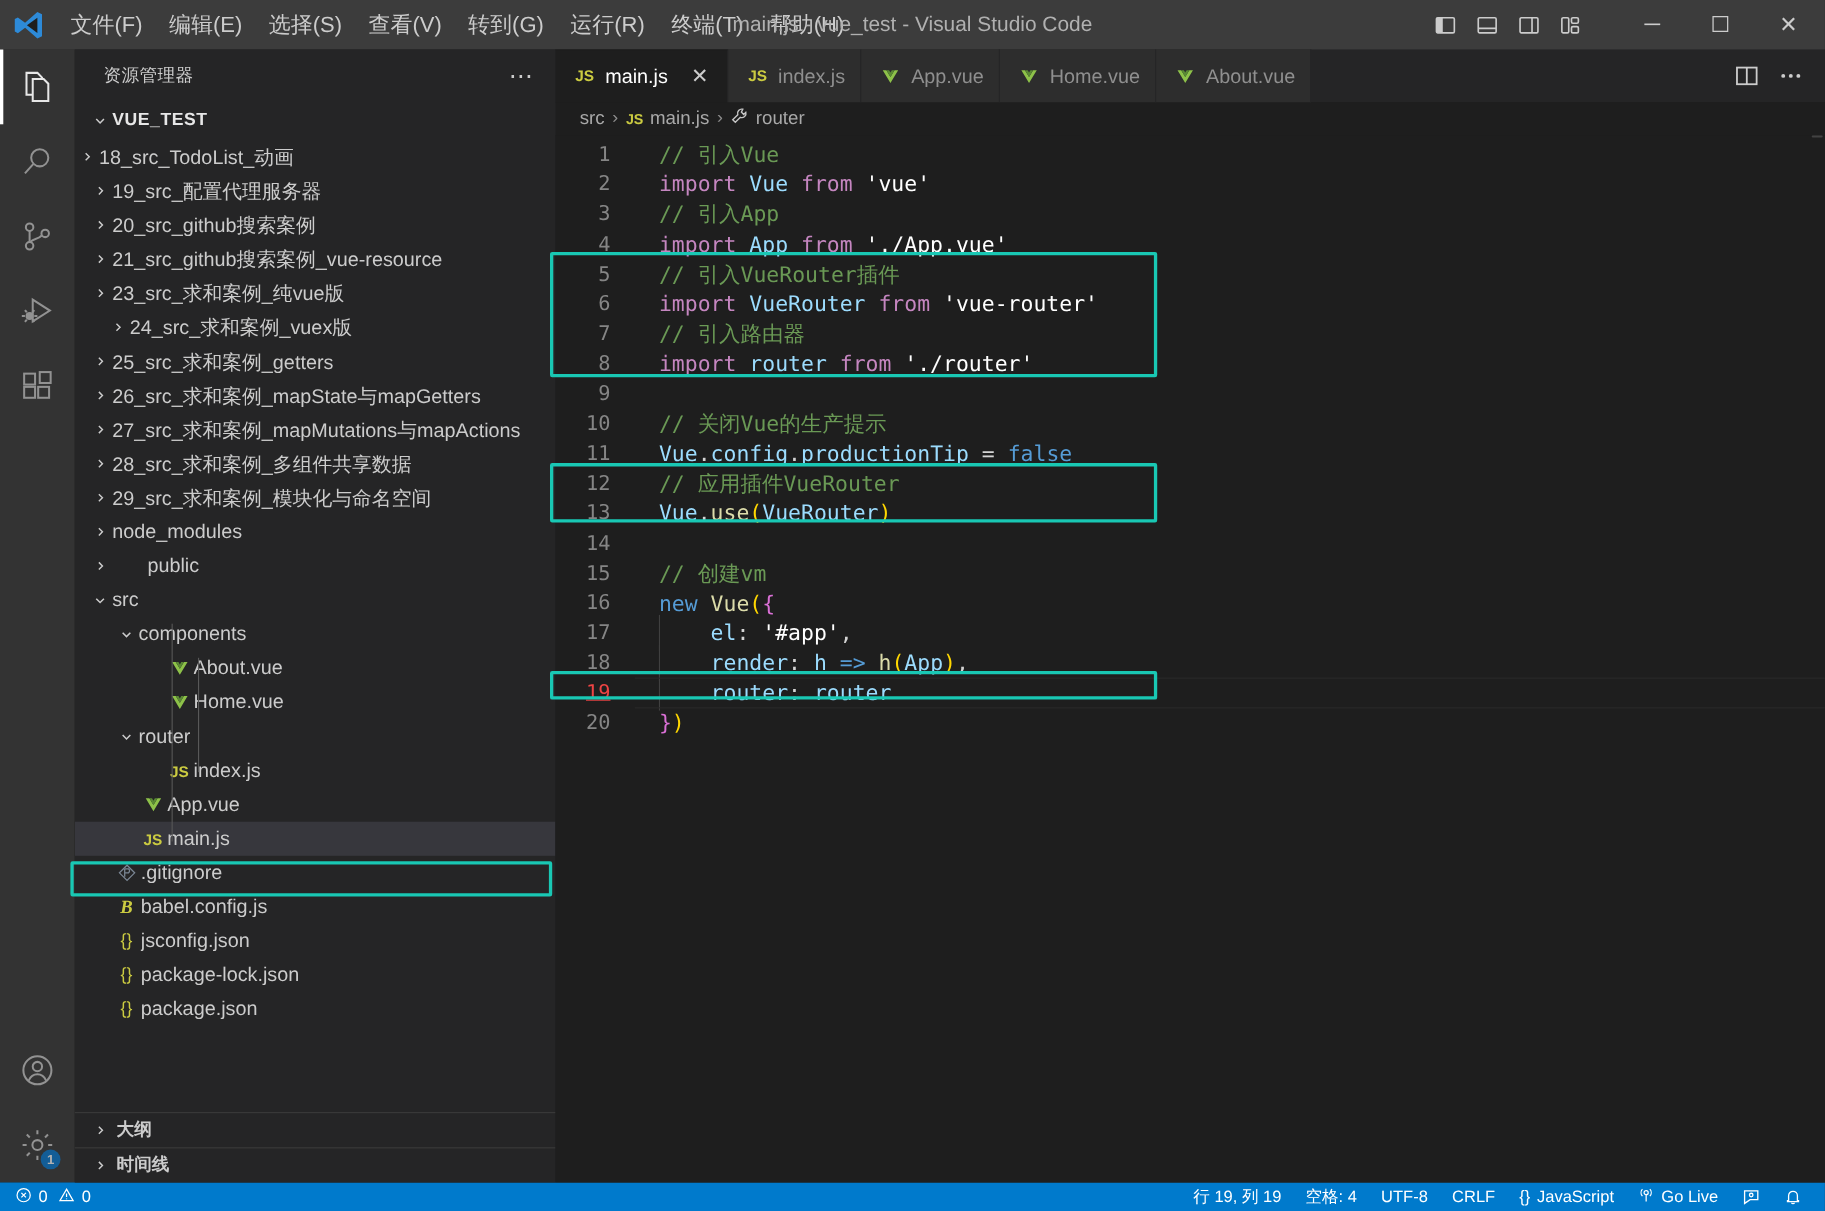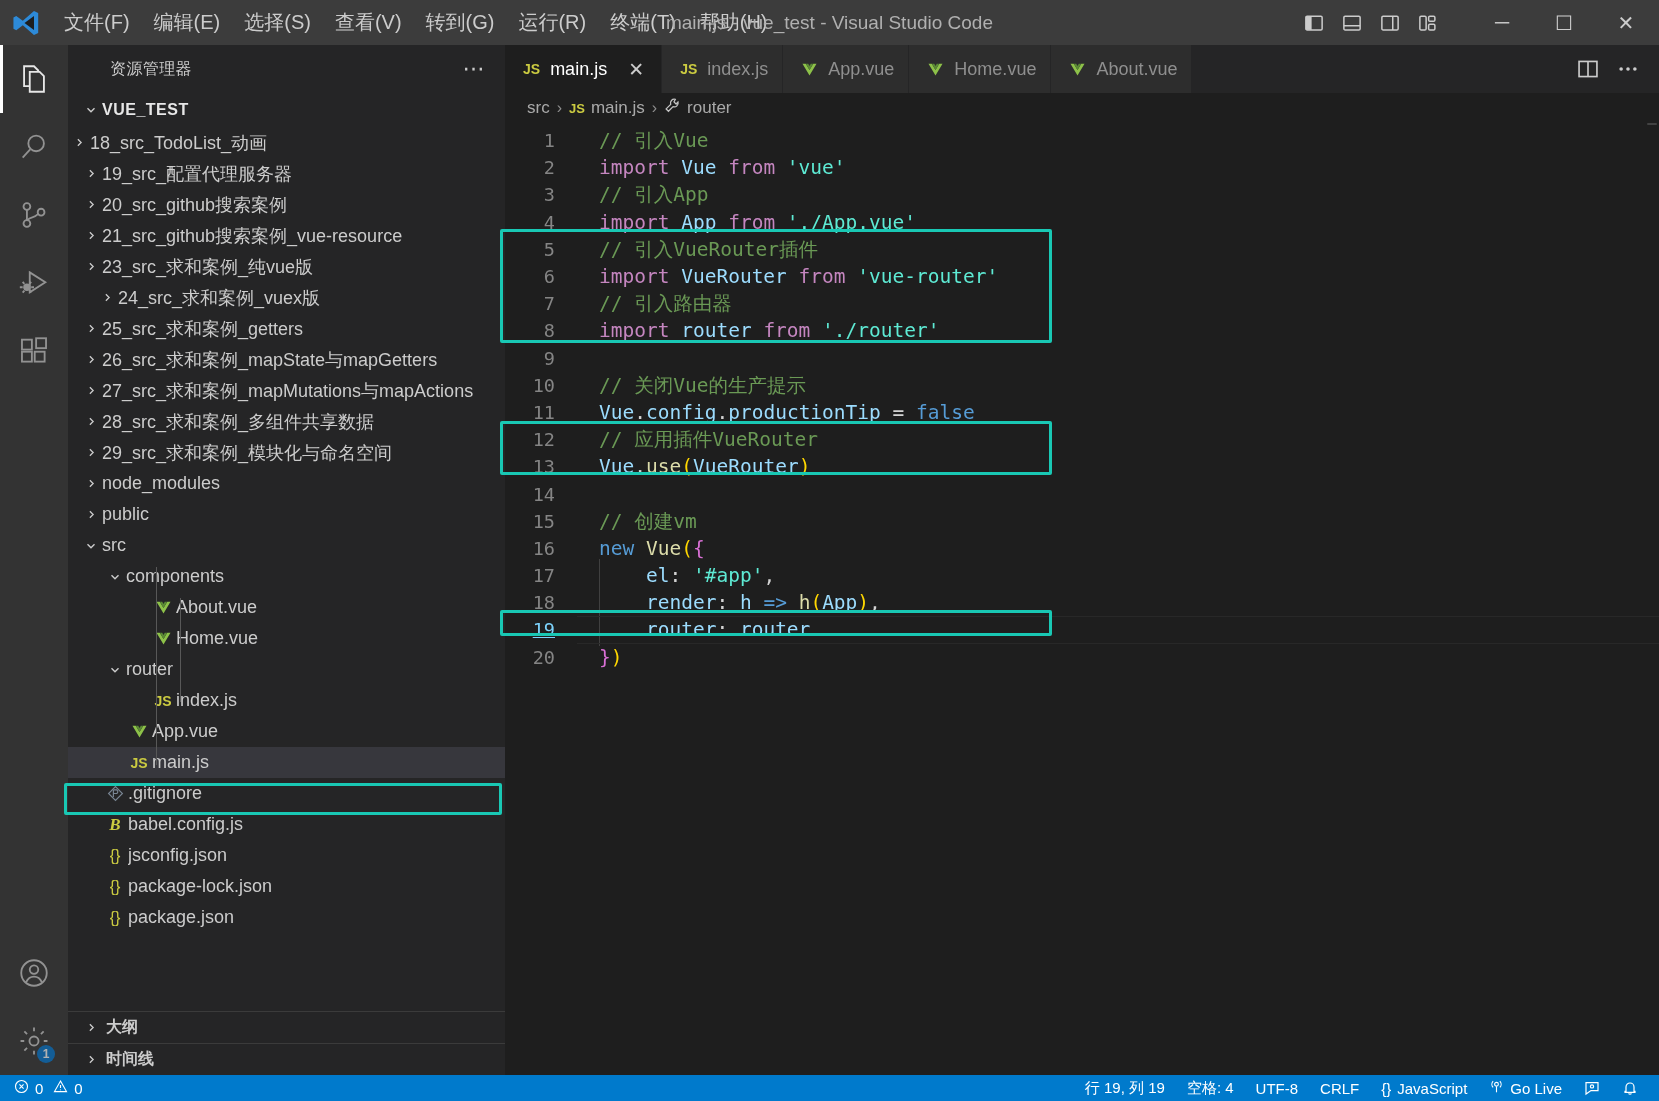--- a/index.html
+++ b/index.html
@@ -60,21 +60,20 @@
 
   
   .sidebar {
     width: 437px; background: #252526; flex: 0 0 437px; display:flex; flex-direction: column;
     min-height: 0; position: relative;
   }
   .sb-header {
     height: 48px; display:flex; align-items:center; justify-content: space-between;
     padding: 0 12px 0 26px; color: #cccccc; font-size: 16px; letter-spacing: .4px;
     flex: 0 0 48px;
-    margin-left: 16px;
   }
   .sb-dots { font-size: 22px; color:#cccccc; cursor:pointer; padding: 0 8px; line-height: 1; }
   .tree { flex: 1 1 auto; overflow: hidden; position: relative; }
   .root-row {
     height: 34px; display:flex; align-items:center; padding-left: 12px; color:#e7e7e7;
     font-size: 16px; font-weight: 700; letter-spacing: .5px; cursor: pointer;
   }
   .trow {
     height: 31px; display:flex; align-items:center; color:#cccccc; font-size: 18px;
     cursor: pointer; white-space: nowrap; position: relative;
@@ -120,31 +119,31 @@
   .codewrap { position:relative; font-family:"DejaVu Sans Mono", monospace; font-size: 19.5px; }
   .cline { height: 27.2px; display:flex; align-items:center; position: relative; white-space: pre; }
   .cline.current::after {
     content:''; position:absolute; left:72px; right:0; top:0; bottom:0;
     border-top:1px solid #282828; border-bottom:1px solid #282828; pointer-events:none;
   }
   .lnum {
     width: 72px; flex: 0 0 72px; text-align: right; padding-right: 22px;
     color:#858585; font-size: 18.5px; user-select:none;
   }
-  .cline.current .lnum { color: #7dd3fc; text-decoration: underline; }
+  .cline.current .lnum { color: #ef4444; text-decoration: underline; }
   .ctext { padding-left: 22px; position: relative; }
   .ind { position: relative; display:inline-block; }
   .ind::before {
     content:''; position:absolute; left:0; top:-5px; bottom:-5px; width:1px; background:#404040;
   }
   
   .cmt { color:#6A9955; }
   .kw  { color:#C586C0; }
   .id  { color:#9CDCFE; }
-  .str { color:#5eead4; }
+  .str { color:#ffffff; }
   .fn  { color:#DCDCAA; }
   .bl  { color:#569CD6; }
   .op  { color:#D4D4D4; }
   .pp  { color:#FFD700; }
   .pm  { color:#DA70D6; }
   .scroll-deco { position:absolute; right:2px; width:10px; background:#424242; border-radius:2px; }
 
   
   .anno {
     position: absolute; border: 3px solid #19c8b4; border-radius: 2px;
@@ -378,21 +377,21 @@
               <span class="tlabel">29_src_求和案例_模块化与命名空间</span>
             </div>
             <div class="trow" style="padding-left: 12px;">
               <span class="chev">
                 <svg width="13" height="13" viewBox="0 0 16 16" fill="none" stroke="#cccccc" stroke-width="1.6">
                   <path d="M6 4 l4 4 l-4 4"></path>
                 </svg>
               </span>
               <span class="tlabel">node_modules</span>
             </div>
-            <div class="trow" style="padding-left: 12px;">
+            <div class="trow" style="padding-left: 12px; gap: 32px;">
               <span class="chev">
                 <svg width="13" height="13" viewBox="0 0 16 16" fill="none" stroke="#cccccc" stroke-width="1.6">
                   <path d="M6 4 l4 4 l-4 4"></path>
                 </svg>
               </span>
               <span class="tlabel">public</span>
             </div>
             <div class="trow" style="padding-left: 12px;">
               <span class="chev">
                 <svg width="14" height="14" viewBox="0 0 16 16" fill="none" stroke="#cccccc" stroke-width="1.6">

